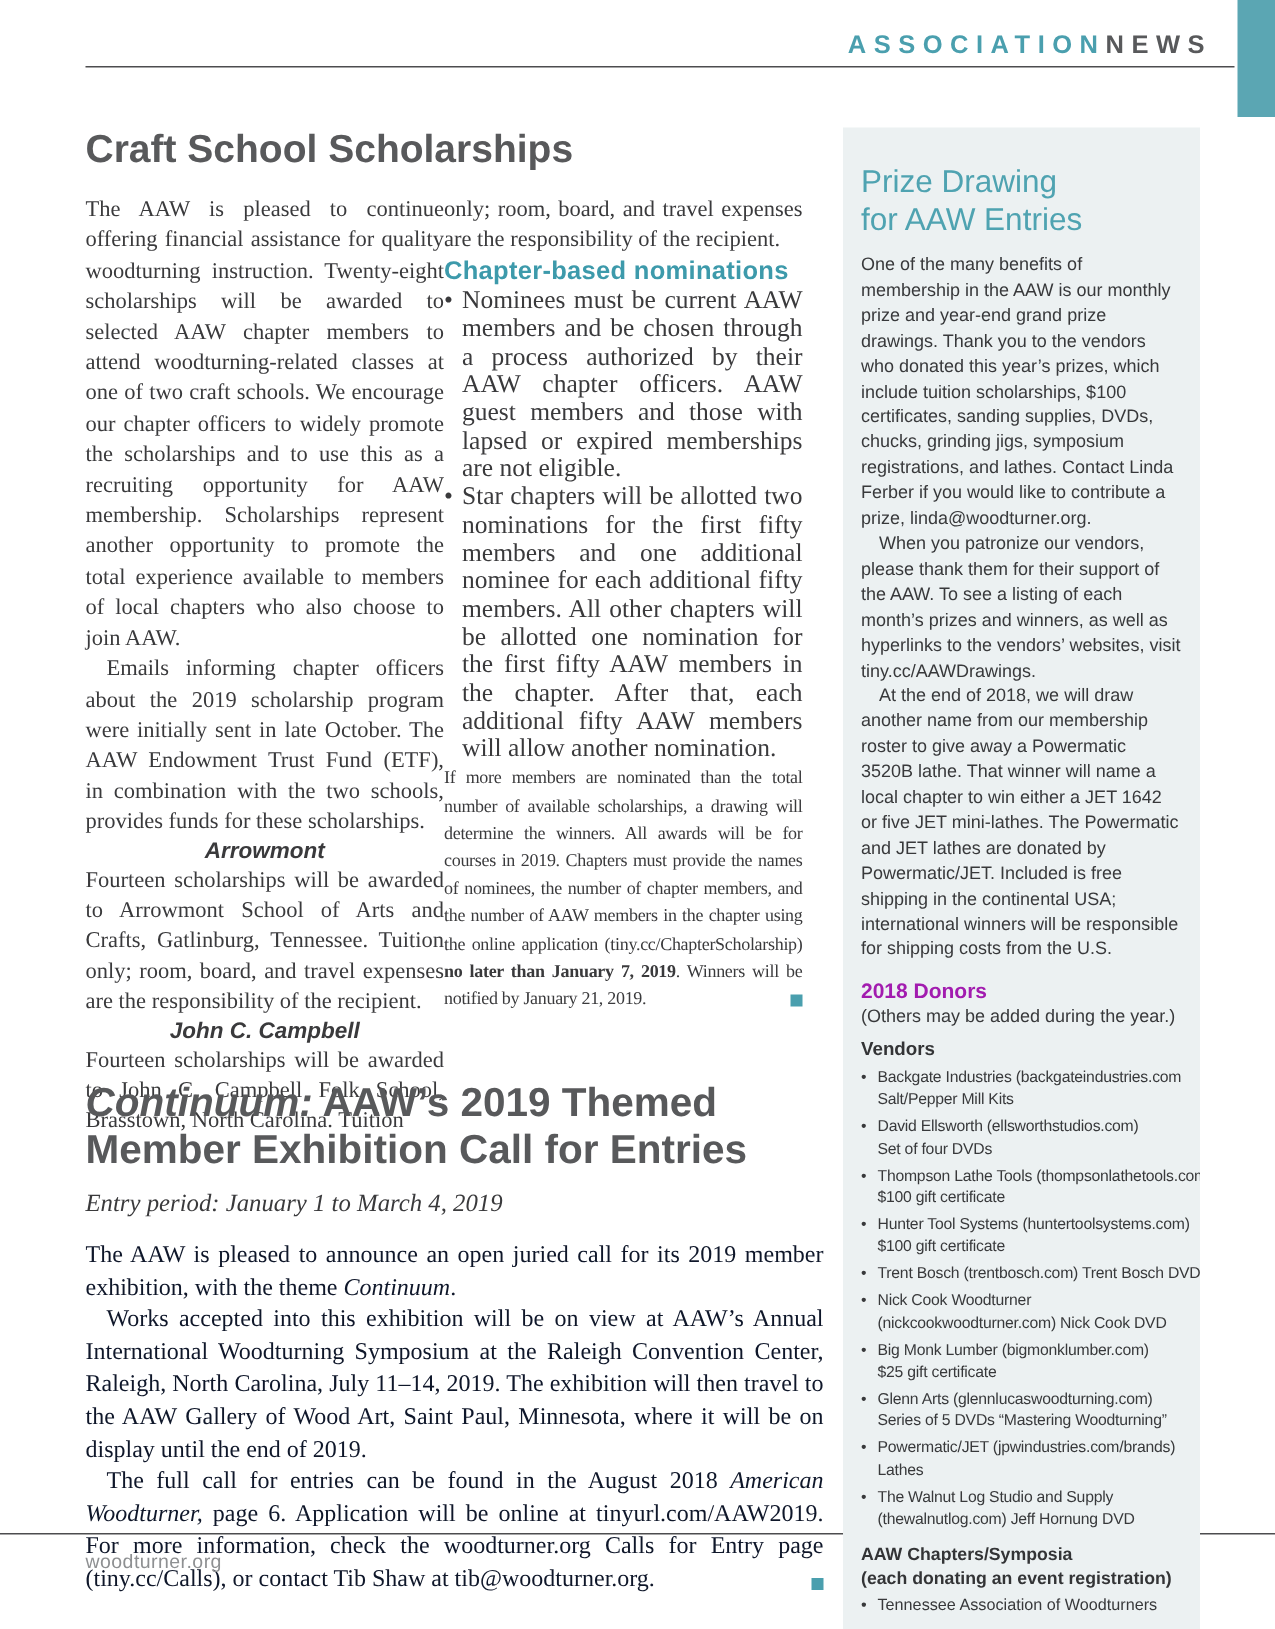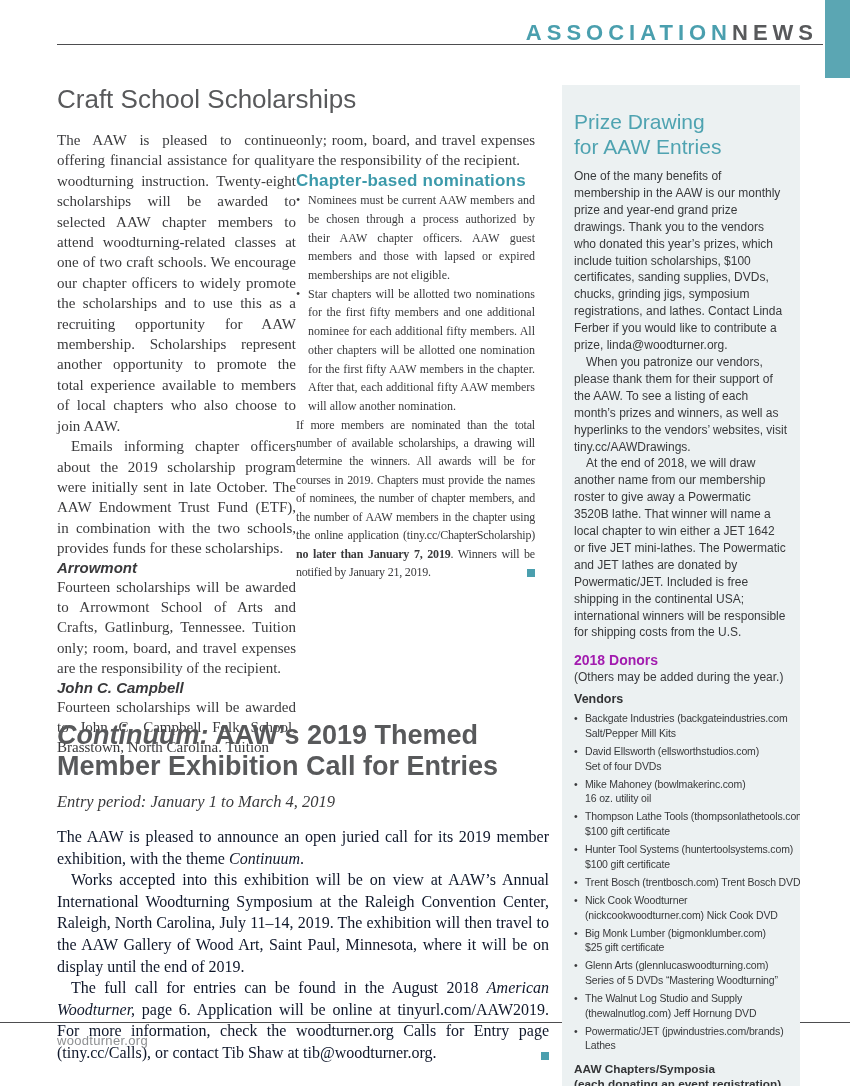--- a/index.html
+++ b/index.html
@@ -1,35 +1,35 @@
 <!DOCTYPE html>
 <html lang="en"><head>
 <meta charset="utf-8">
 <style>
   html,body{margin:0;padding:0;}
   body{
     width:850px;height:1086px;position:relative;background:#ffffff;
     font-family:"Liberation Sans",sans-serif;color:#3c3c3e;overflow:hidden;
   }
   
-  .header-brand{position:absolute;top:20px;right:32px;font-size:22px;font-weight:bold;letter-spacing:5px;white-space:nowrap;}
+  .header-brand{position:absolute;top:20px;right:42px;font-size:17px;font-weight:bold;letter-spacing:5px;white-space:nowrap;}
   .brand-teal{color:#4a9fae;}
   .brand-dark{color:#58595b;}
   .header-rule{position:absolute;top:44px;left:57px;width:766px;height:1px;background:#4d4d4f;}
   .corner-block{position:absolute;top:0;right:0;width:25px;height:78px;background:#5ba6b3;}
   
   .main{position:absolute;left:57px;top:84px;width:492px;}
-  .a1-title{font-size:26px;font-weight:normal;color:#58595b;margin:0 0 15px 0;}
+  .a1-title{font-size:26px;font-weight:bold;color:#58595b;margin:0 0 15px 0;}
   .cols{display:flex;}
   .col{width:239px;font-family:"Liberation Serif",serif;font-size:15px;line-height:20.4px;text-align:justify;color:#3a3a3c;hyphens:auto;}
   .col p{margin:0;}
   .indent{text-indent:14px;}
-  .subhead{font-family:"Liberation Sans",sans-serif;font-weight:bold;font-style:italic;font-size:15px;line-height:18px;margin:11px 0 2px 0;text-align:left;}
+  .subhead{font-family:"Liberation Sans",sans-serif;font-weight:bold;font-style:italic;font-size:15px;line-height:18px;margin:11px 0 2px 0;text-align:center;}
   .col2-heading{font-family:"Liberation Sans",sans-serif;font-weight:bold;font-size:17px;color:#3d9aab;margin:15px 0 8px 0;text-align:left;letter-spacing:0.2px;}
-  .bullet{position:relative;padding-left:12px;margin:0 0 13px 0;font-size:12px;line-height:18.7px;}
+  .bullet{position:relative;padding-left:12px;margin:0 0 13px 0;font-size:17px;line-height:18.7px;}
   .bullet::before{content:"•";position:absolute;left:0;top:0;}
   .closing{position:relative;margin-top:3px;font-size:12px;line-height:18.4px;letter-spacing:-0.2px;}
   .endmark{position:absolute;right:0;bottom:4px;width:8px;height:8px;background:#4a9fae;}
   .bold-inline{font-weight:bold;}
   .ital{font-style:italic;}
   
   .sidebar{position:absolute;left:562px;top:85px;width:238px;bottom:0;background:#ecf1f2;padding:22px 12px;box-sizing:border-box;z-index:2;overflow:hidden;}
   .sb-title{font-size:21px;line-height:25px;color:#4fa3b1;margin:2px 0 9px 0;font-weight:normal;}
   .sb-p{font-size:12px;line-height:16.9px;margin:0;color:#38393b;}
   .sb-indent{text-indent:12px;}
@@ -100,24 +100,20 @@
 
   <div class="donor">
       <span>Backgate Industries (backgateindustries.com</span>
       <span>Salt/Pepper Mill Kits</span>
     </div>
   <div class="donor">
       <span>David Ellsworth (ellsworthstudios.com)</span>
       <span>Set of four DVDs</span>
     </div>
   <div class="donor">
-      <span>Mike Mahoney (bowlmakerinc.com)</span>
-      <span>16 oz. utility oil</span>
-    </div>
-  <div class="donor">
       <span>Thompson Lathe Tools (thompsonlathetools.com)</span>
       <span>$100 gift certificate</span>
     </div>
   <div class="donor">
       <span>Hunter Tool Systems (huntertoolsystems.com)</span>
       <span>$100 gift certificate</span>
     </div>
   <div class="donor">
       <span>Trent Bosch (trentbosch.com) Trent Bosch DVD</span>
     </div>
@@ -127,26 +123,26 @@
     </div>
   <div class="donor">
       <span>Big Monk Lumber (bigmonklumber.com)</span>
       <span>$25 gift certificate</span>
     </div>
   <div class="donor">
       <span>Glenn Arts (glennlucaswoodturning.com)</span>
       <span>Series of 5 DVDs “Mastering Woodturning”</span>
     </div>
   <div class="donor">
+      <span>Powermatic/JET (jpwindustries.com/brands)</span>
+      <span>Lathes</span>
+    </div>
+  <div class="donor">
       <span>The Walnut Log Studio and Supply</span>
       <span>(thewalnutlog.com) Jeff Hornung DVD</span>
-    </div>
-  <div class="donor">
-      <span>Powermatic/JET (jpwindustries.com/brands)</span>
-      <span>Lathes</span>
     </div>
 
   <p class="sb-h3">
     <span>AAW Chapters/Symposia</span><br>
     <span>(each donating an event registration)</span>
   </p>
   <div class="chapter">Tennessee Association of Woodturners</div>
 
 </div>
 

